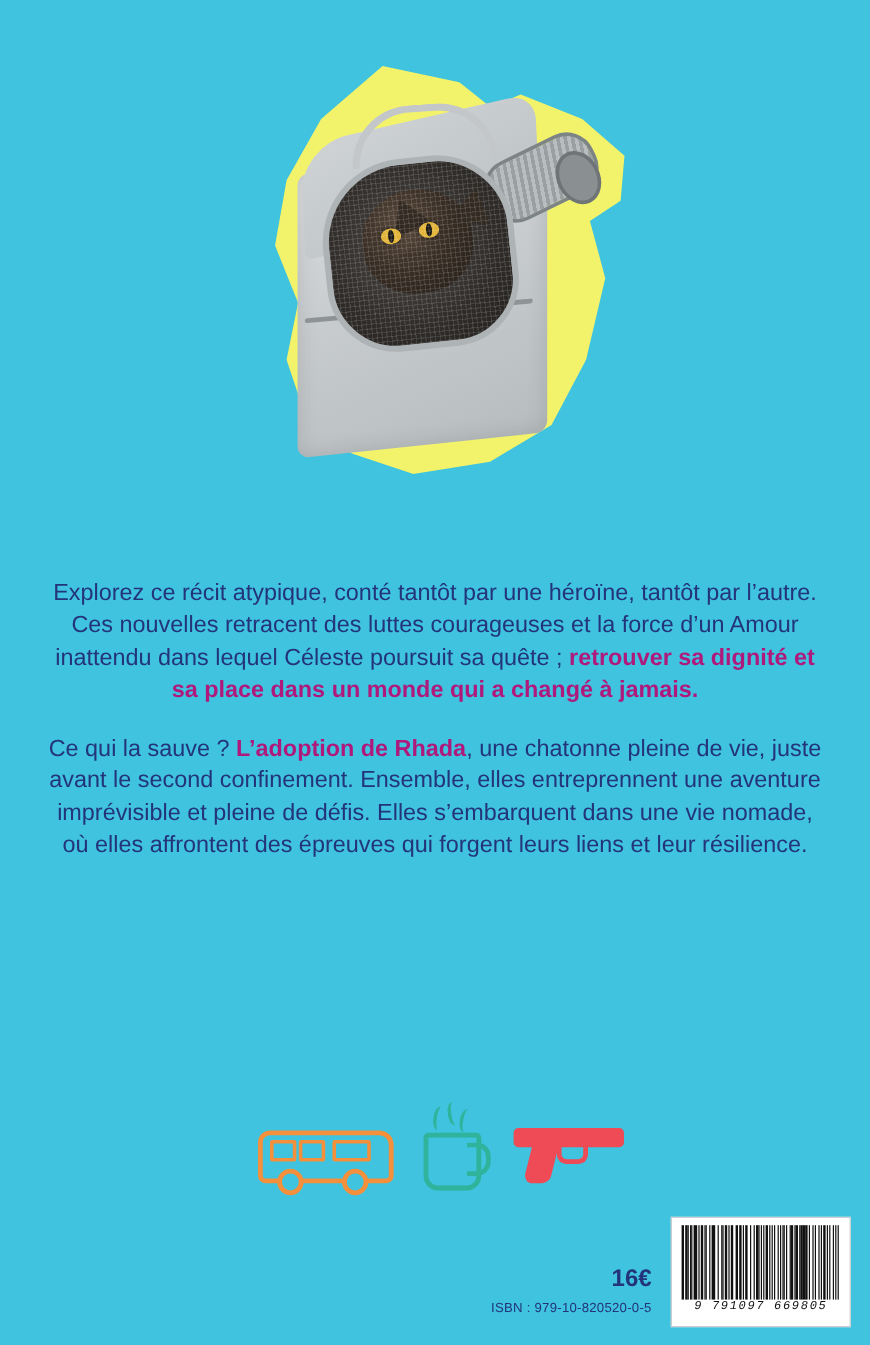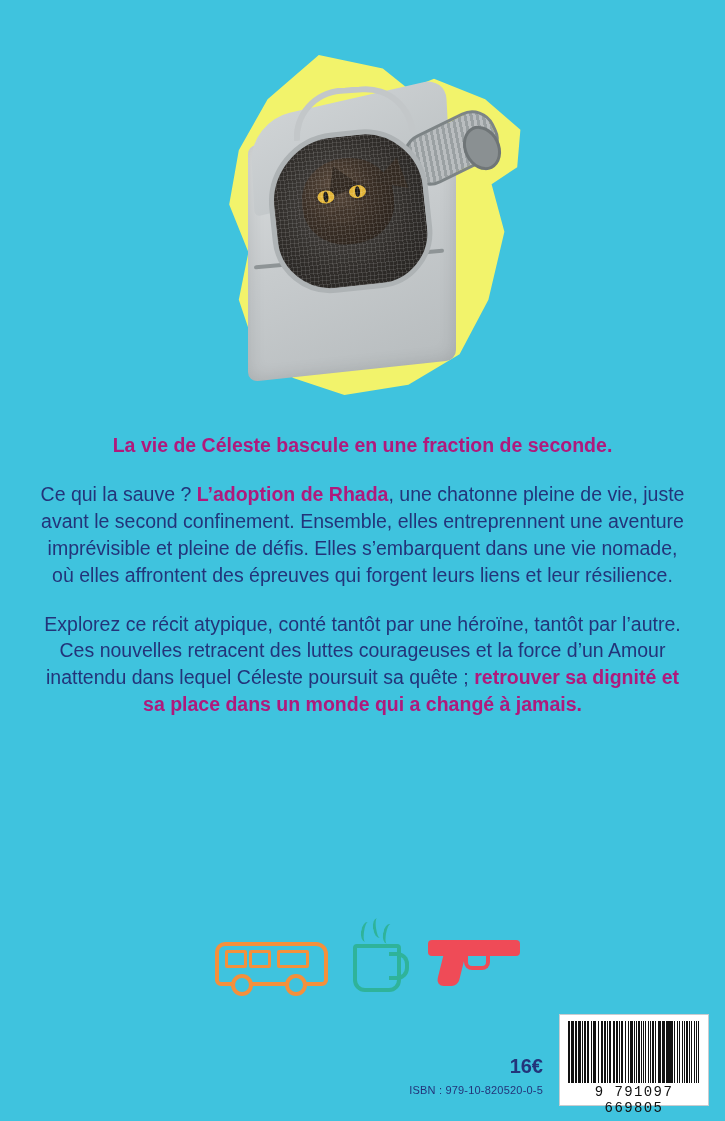--- a/index.html
+++ b/index.html
@@ -338,25 +338,26 @@
     align-items: stretch;
     gap: 0;
   }
   .bars i {
     display: block;
     background: #111;
     height: 100%;
   }
   .barcode-digits {
     font-family: "Liberation Mono", monospace;
-    font-size: 14px;
+    font-size: 10px;
     color: #111;
     letter-spacing: 1.4px;
     text-align: center;
     margin-top: 1px;
+    font-style: italic;
   }
 </style>
 </head>
 <body>
 
 <div class="photo-area">
   <div class="photo-blob">
     <div class="blob-outline"></div>
     <div class="bag">
       <div class="bag-body"></div>
@@ -374,27 +375,27 @@
         <div class="eye r"></div>
         <div class="muzzle"></div>
         <div class="mesh"></div>
       </div>
     </div>
   </div>
 </div>
 
 <div class="blurb">
   <p>
-    <span class="hl">La vie de Céleste bascule en une fraction de seconde.</span><br>
+    <br>
+  </p>
+  <p>
+    <span>Explorez ce récit atypique, conté tantôt par une héroïne, tantôt par l’autre. Ces nouvelles retracent des luttes courageuses et la force d’un Amour inattendu dans lequel Céleste poursuit sa quête ; </span><span class="hl">retrouver sa dignité et sa place dans un monde qui a changé à jamais.</span>
   </p>
   <p>
     <span>Ce qui la sauve ? </span><span class="hl">L’adoption de Rhada</span><span>, une chatonne pleine de vie, juste avant le second confinement. Ensemble, elles entreprennent une aventure imprévisible et pleine de défis. Elles s’embarquent dans une vie nomade, où elles affrontent des épreuves qui forgent leurs liens et leur résilience.</span>
-  </p>
-  <p>
-    <span>Explorez ce récit atypique, conté tantôt par une héroïne, tantôt par l’autre. Ces nouvelles retracent des luttes courageuses et la force d’un Amour inattendu dans lequel Céleste poursuit sa quête ; </span><span class="hl">retrouver sa dignité et sa place dans un monde qui a changé à jamais.</span>
   </p>
 </div>
 
 <div class="icons">
   <div class="icon-van">
     <div class="van-body"></div>
     <div class="van-win a"></div>
     <div class="van-win b"></div>
     <div class="van-win c"></div>
     <div class="van-wheel l"></div>

